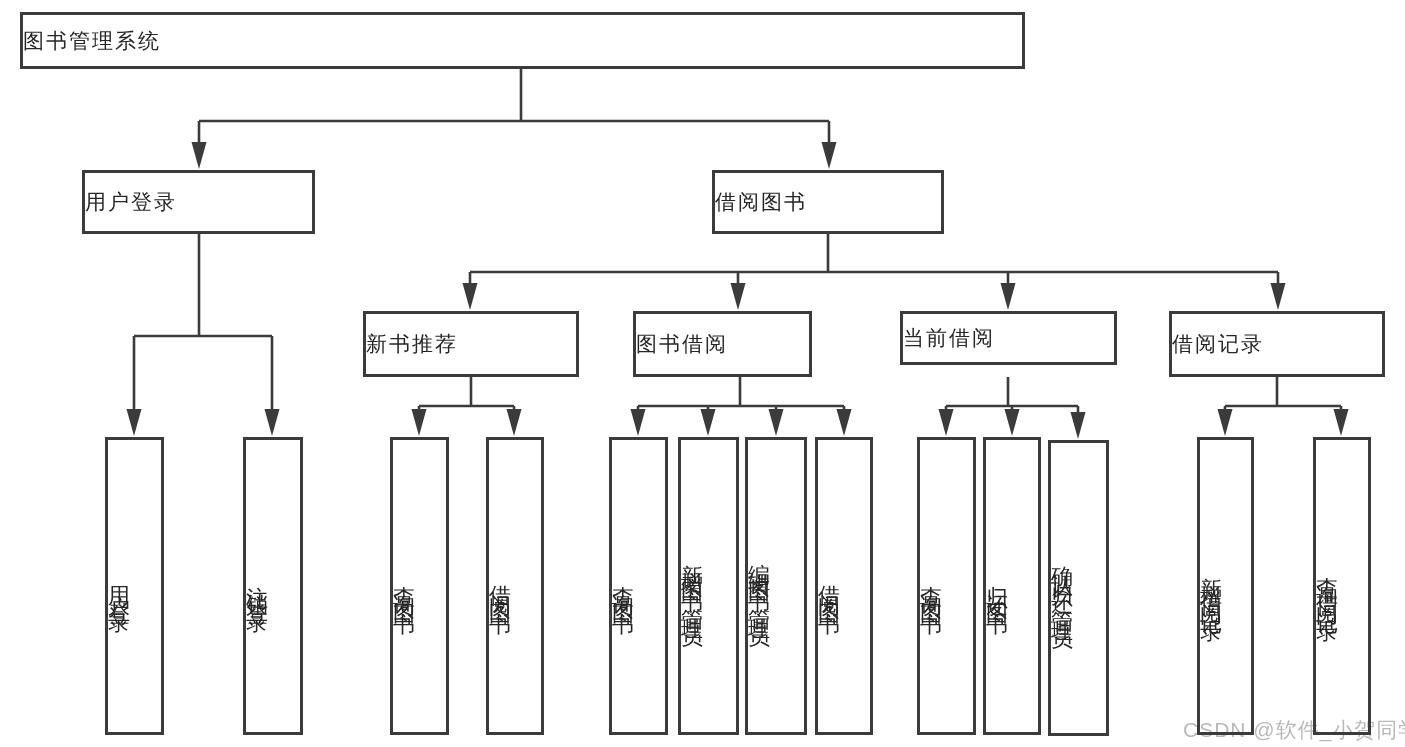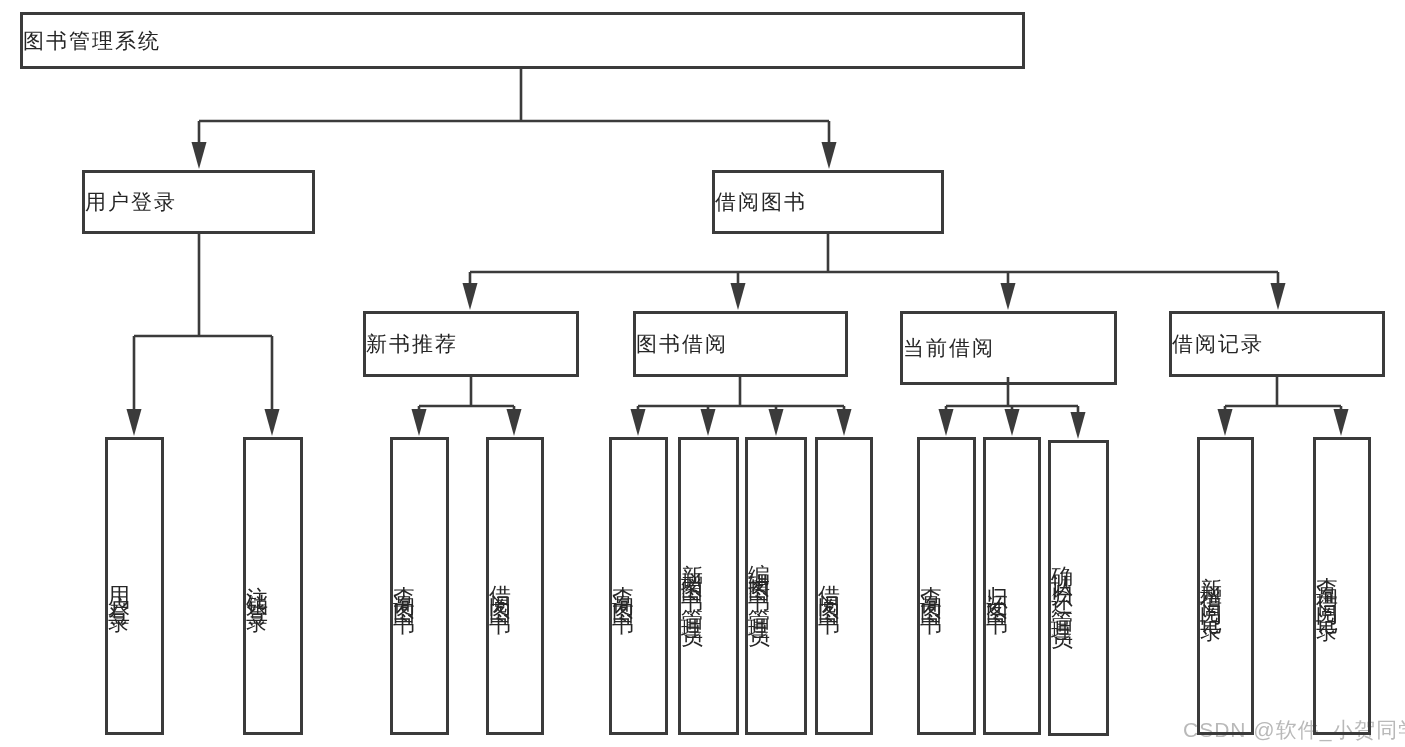--- a/index.html
+++ b/index.html
@@ -102,24 +102,24 @@
   <div class="box h-box" style="left:82px;top:170px;width:233px;height:64px;">
     <span>用户登录</span>
   </div>
   <div class="box h-box" style="left:712px;top:170px;width:232px;height:64px;">
     <span>借阅图书</span>
   </div>
 
   <div class="box h-box" style="left:363px;top:311px;width:216px;height:66px;">
     <span>新书推荐</span>
   </div>
-  <div class="box h-box" style="left:633px;top:311px;width:215px;height:66px;">
+  <div class="box h-box" style="left:633px;top:311px;width:179px;height:66px;">
     <span>图书借阅</span>
   </div>
-  <div class="box h-box" style="left:900px;top:311px;width:217px;height:74px;">
+  <div class="box h-box" style="left:900px;top:311px;width:217px;height:54px;">
     <span>当前借阅</span>
   </div>
   <div class="box h-box" style="left:1169px;top:311px;width:216px;height:66px;">
     <span>借阅记录</span>
   </div>
 
   <div class="box v-box" style="left:105px;top:437px;width:59px;height:298px;">
     <span class="v-label">用户登录</span>
   </div>
   <div class="box v-box" style="left:243px;top:437px;width:60px;height:298px;">

